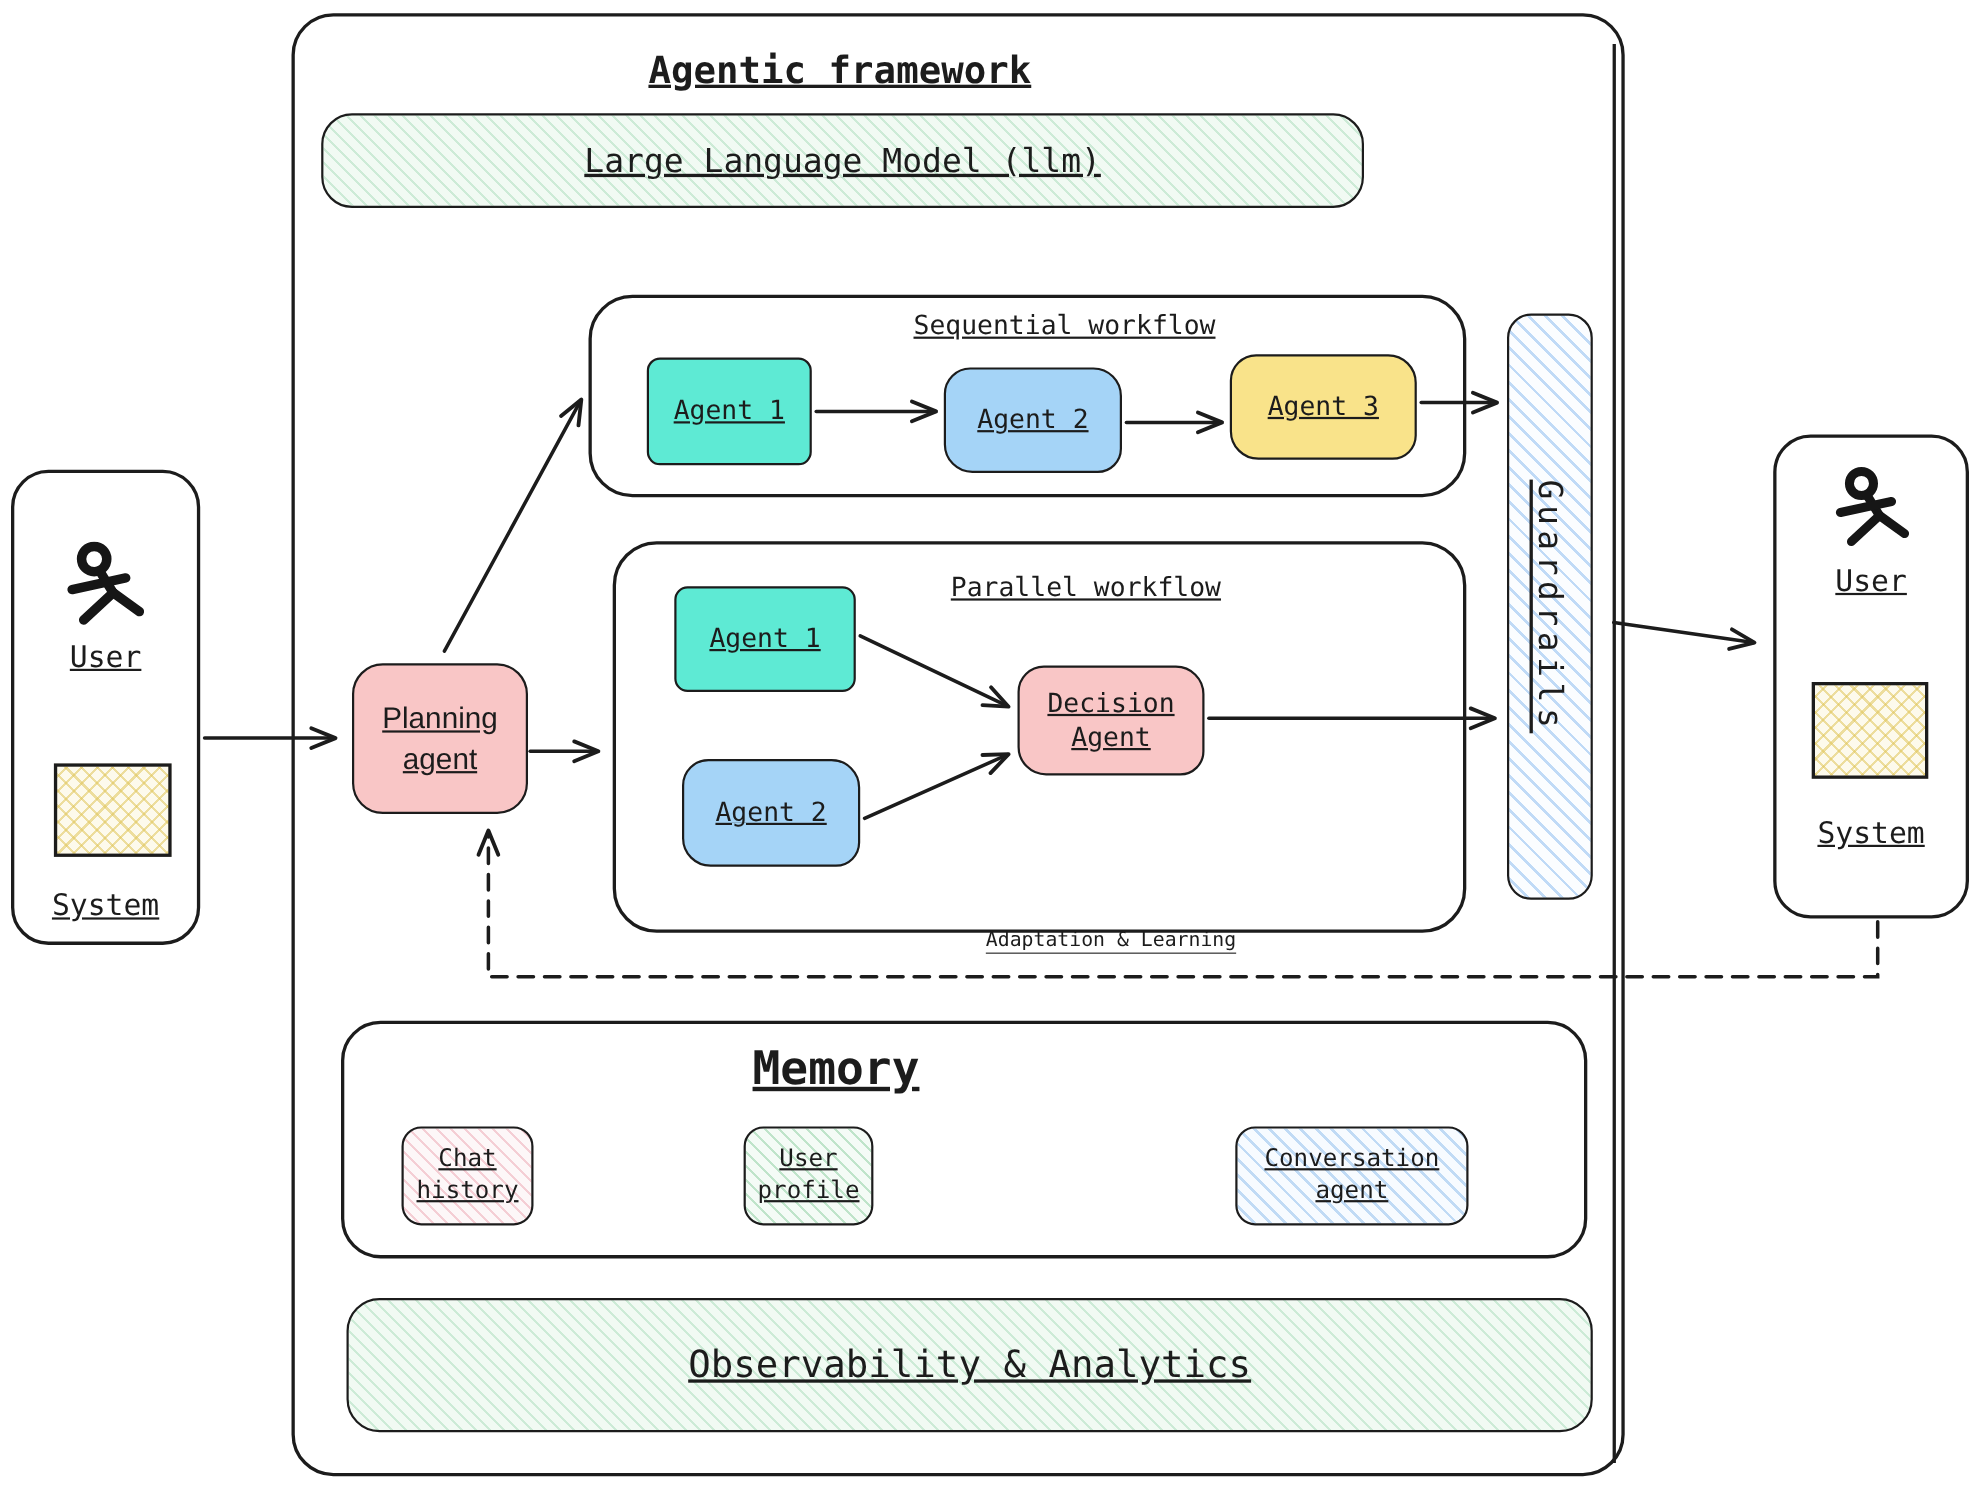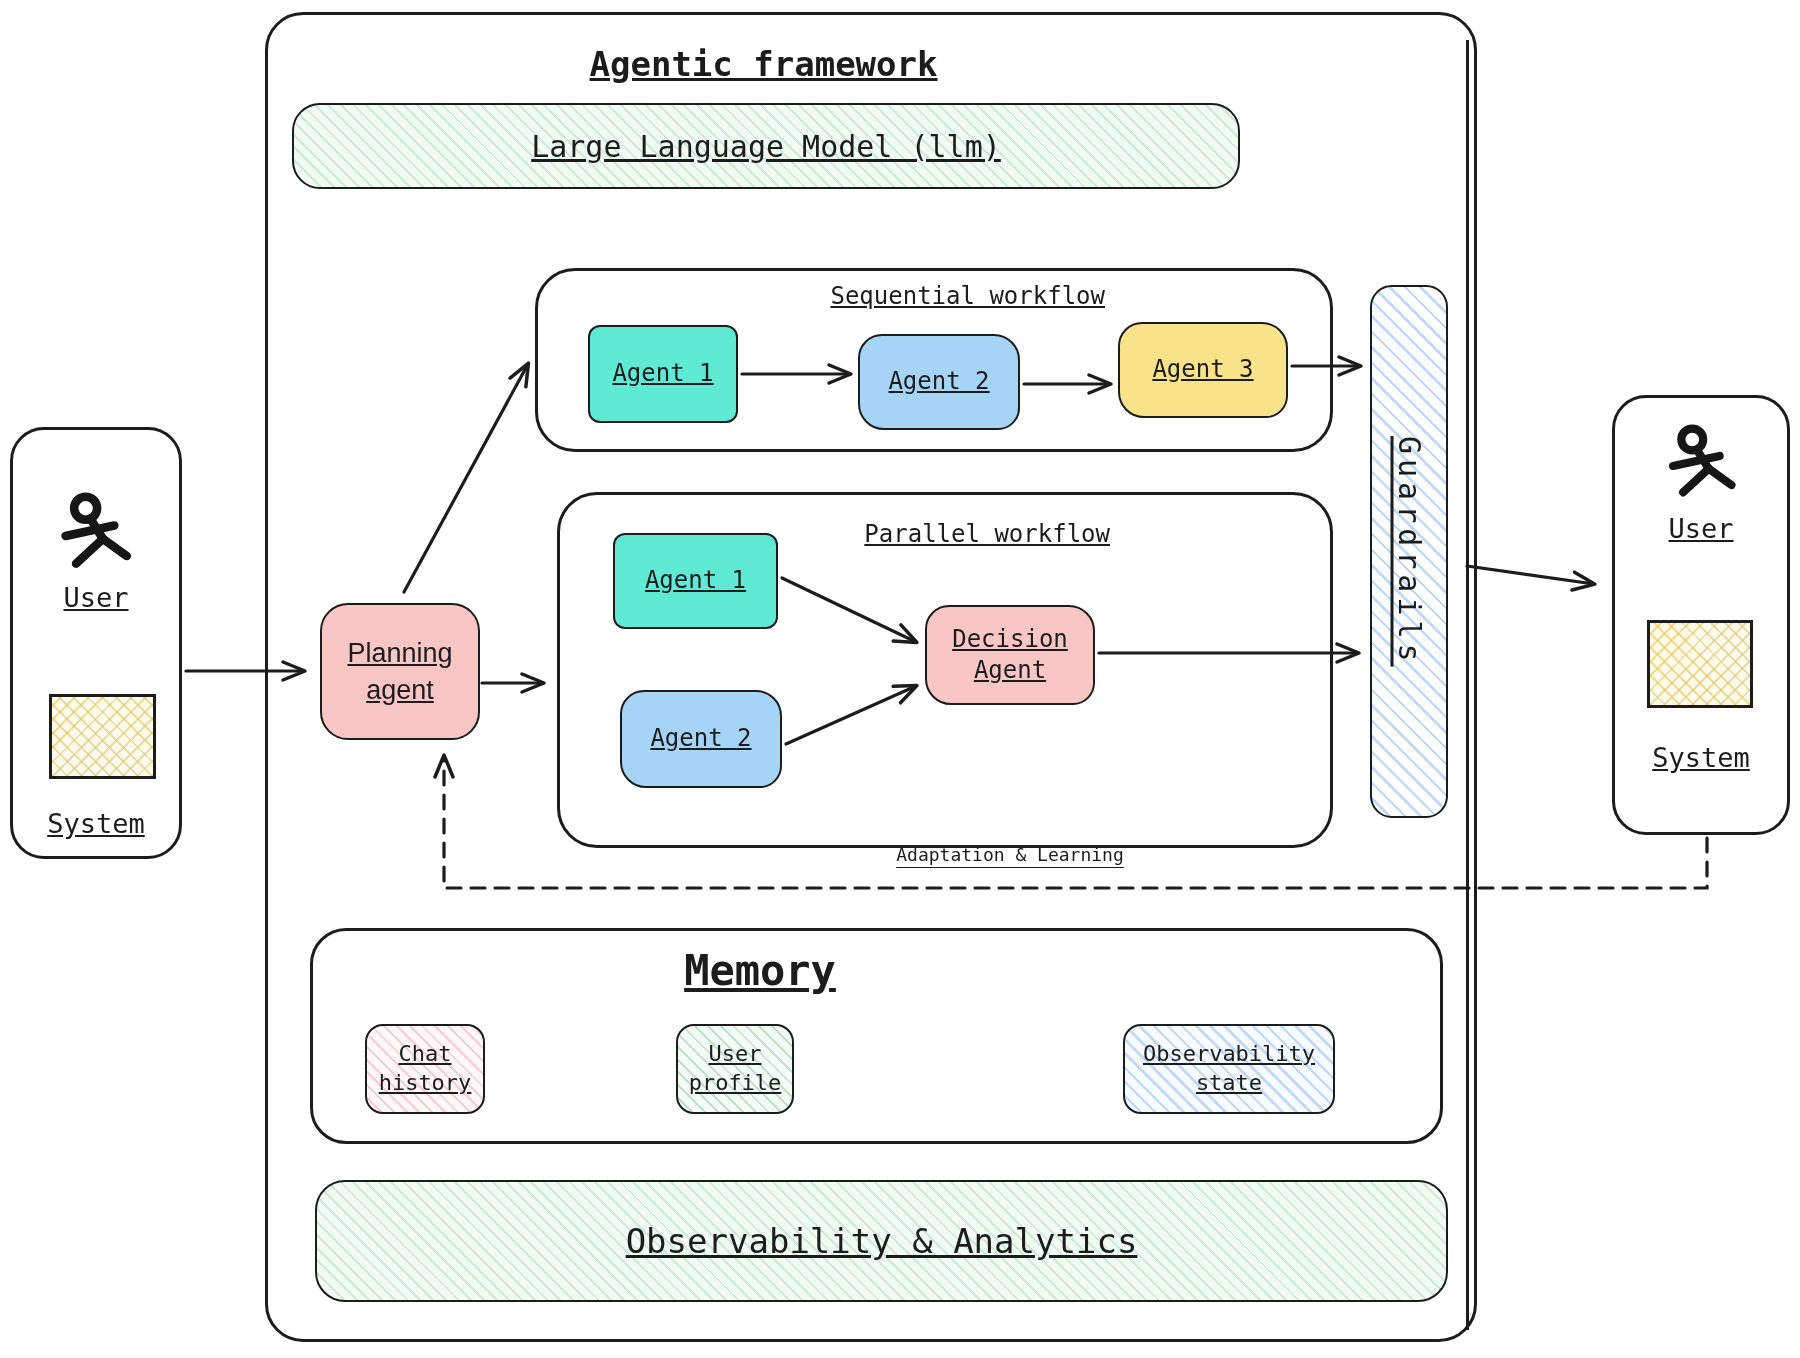--- a/index.html
+++ b/index.html
@@ -95,21 +95,21 @@
   <div class="abs outline" style="left:310px;top:928px;width:1133px;height:216px;border-radius:36px;"></div>
   <div class="abs" style="left:310px;top:946px;width:900px;font-size:42px;font-weight:bold;text-align:center;">Memory</div>
 
   <div class="abs chip hatch-pink ctr" style="left:365px;top:1024px;width:120px;height:90px;">
     <span>Chat history</span>
   </div>
   <div class="abs chip hatch-green ctr" style="left:676px;top:1024px;width:118px;height:90px;">
     <span>User profile</span>
   </div>
   <div class="abs chip hatch-bluechip ctr" style="left:1123px;top:1024px;width:212px;height:90px;">
-    <span>Observability state</span>
+    <span>Conversation agent</span>
   </div>
 
   <div class="abs outline bar-green ctr" style="left:315px;top:1180px;width:1133px;height:122px;border-radius:30px;border-width:2.5px;">
     <span style="font-size:34px;">Observability &amp; Analytics</span>
   </div>
 
   <div class="abs outline" style="left:10px;top:427px;width:172px;height:432px;border-radius:34px;">
     <svg style="position:absolute;left:36px;top:62px;" width="100" height="86" viewBox="0 0 100 90" fill="none" stroke="#161616" stroke-width="9" stroke-linecap="round">
       <circle cx="36" cy="17" r="12"></circle>
       <path d="M41 28 L54 49"></path>

